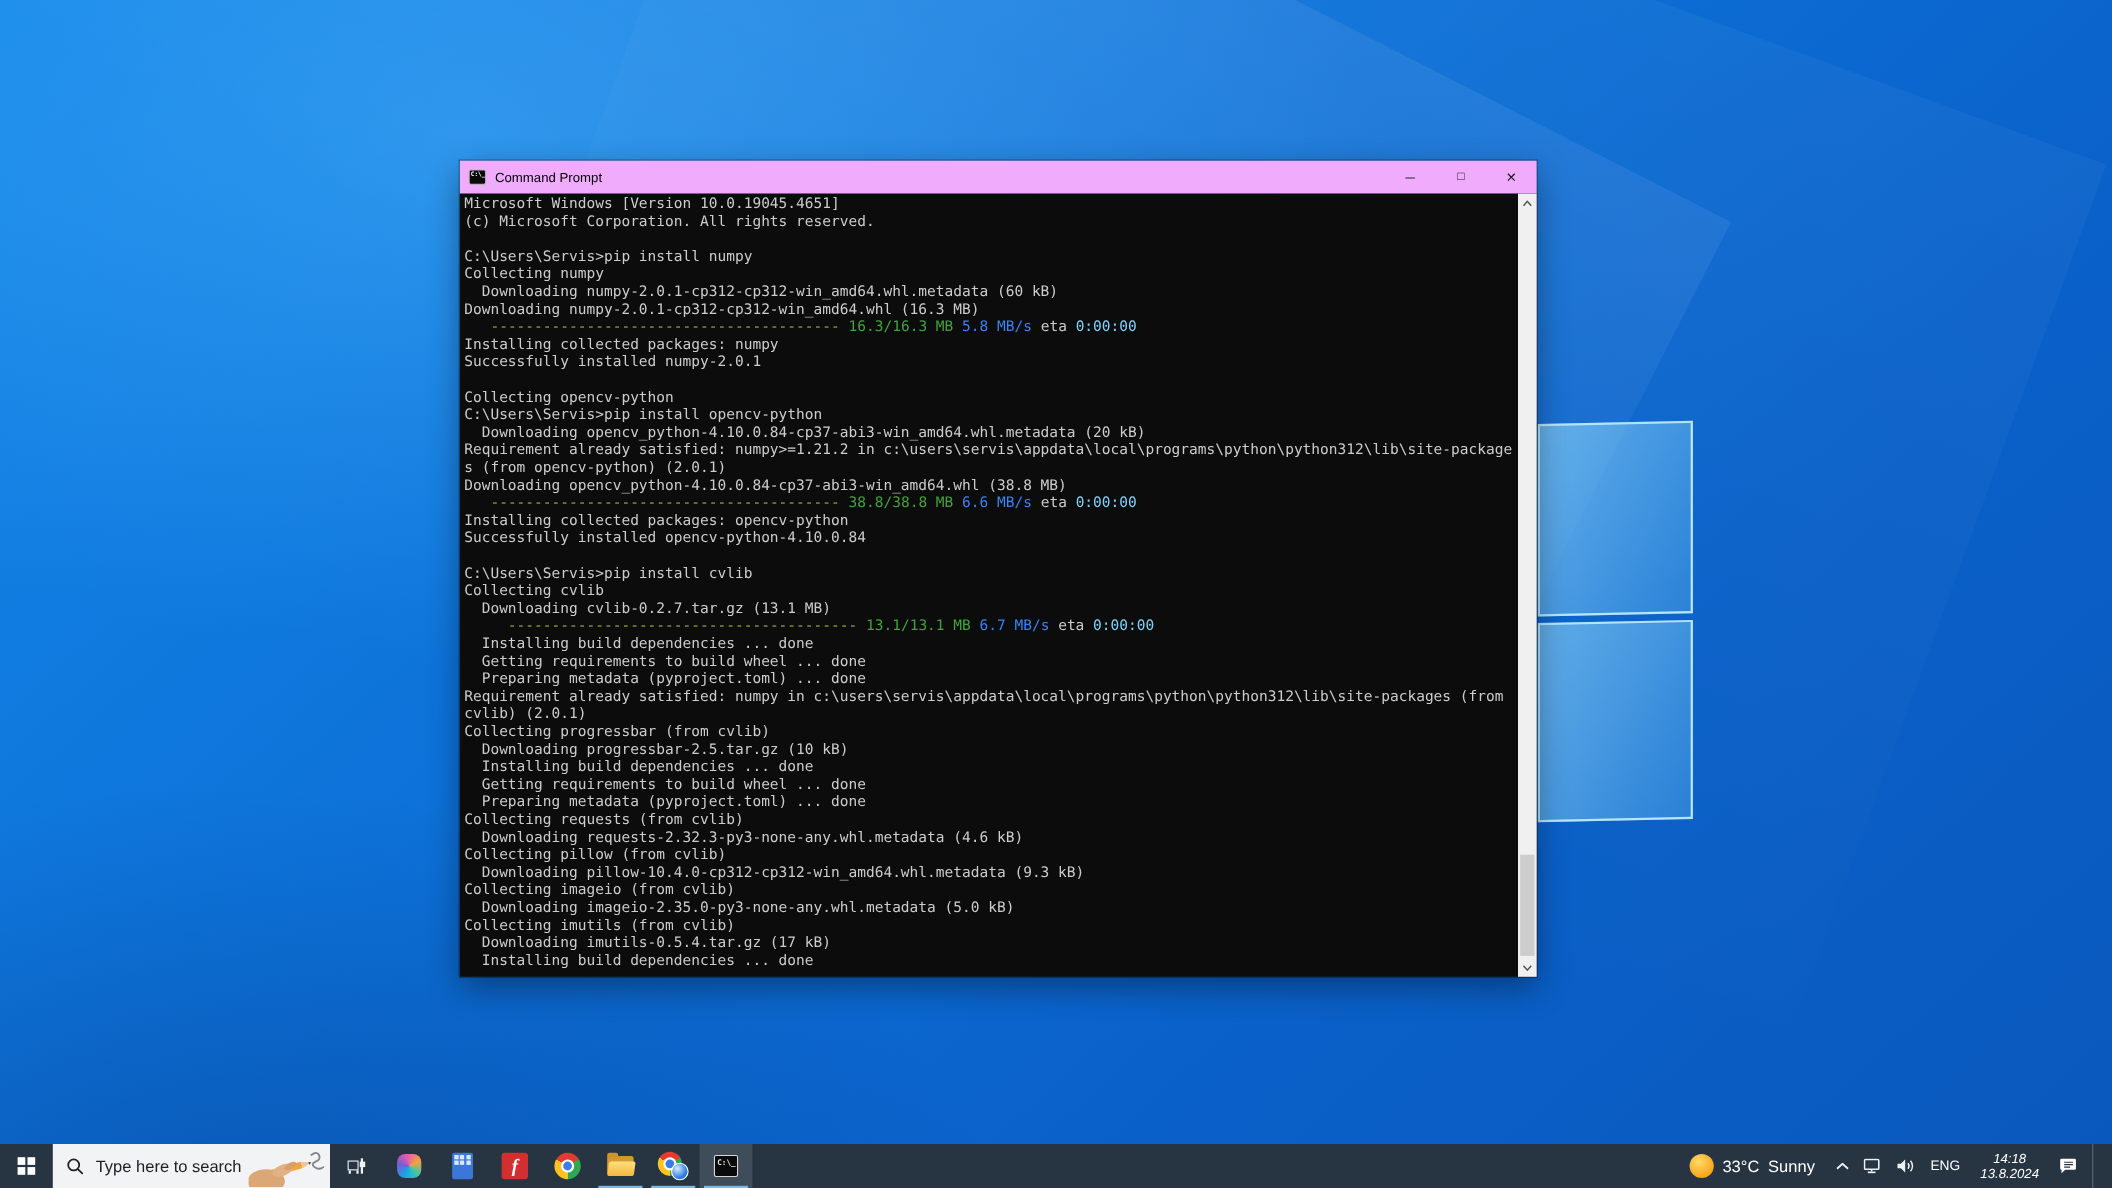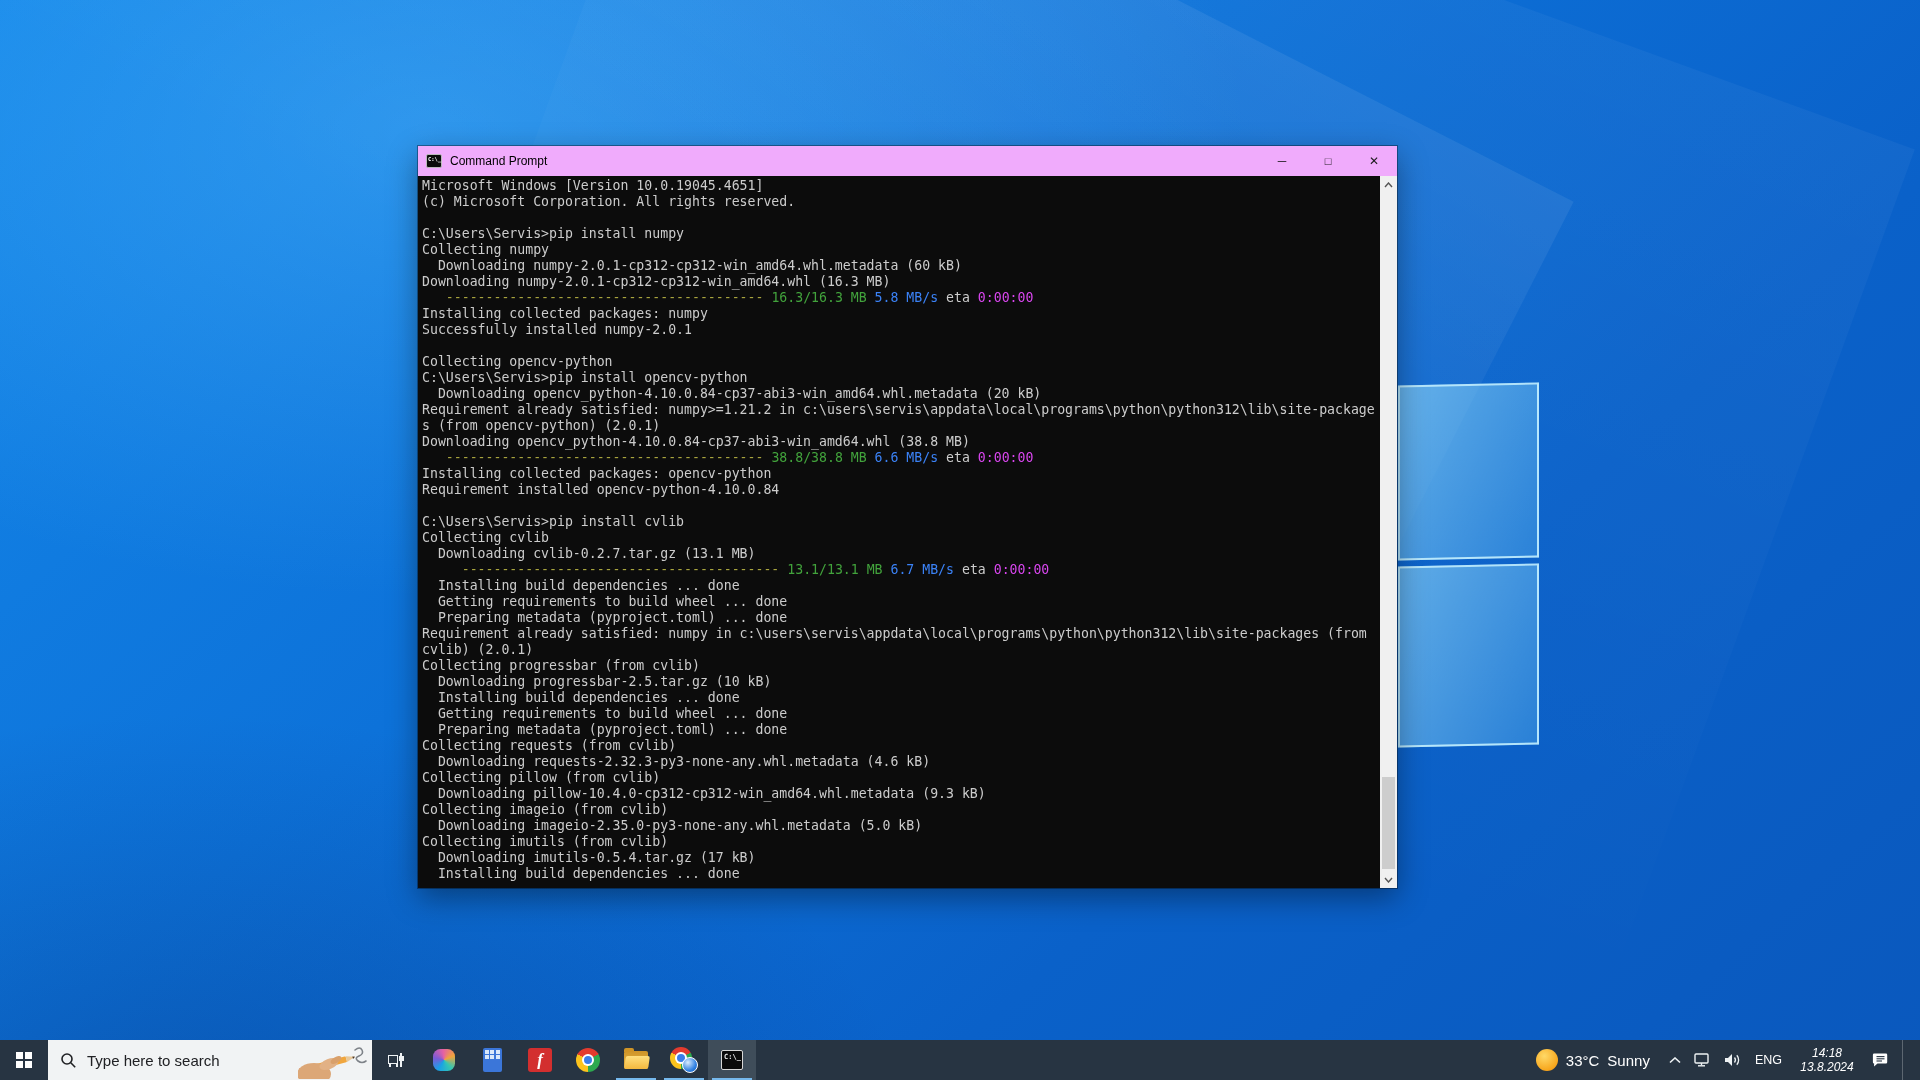--- a/index.html
+++ b/index.html
@@ -37,35 +37,35 @@
     color:#1a1a1a;cursor:default;}
   .ctl.min{font-size:12px;}
   .ctl.max{font-size:11px;}
   .ctl.close{font-size:12px;}
 
   .console{position:absolute;left:0;top:30px;right:0;bottom:0;background:#0c0c0c;}
   .term{position:absolute;left:0;top:0;right:17px;bottom:0;padding:2px 12px 0 4px;overflow:hidden;
     font-family:"DejaVu Sans Mono",monospace;font-size:13.2px;line-height:16px;color:#cccccc;}
   .term-line{white-space:pre;height:16px;}
   .c-fg{color:#cccccc}.c-yellow{color:#a8a43e}.c-green{color:#42a33c}
-  .c-red{color:#3b82f6}.c-cyan{color:#d946ef}
+  .c-red{color:#3b82f6}.c-cyan{color:#7dd3fc}
 
   .scrollbar{position:absolute;right:0;top:0;bottom:0;width:17px;background:#f0f0f0;}
   .sb-btn{position:absolute;left:0;width:17px;height:17px;display:flex;align-items:center;justify-content:center;}
   .sb-up{top:0}.sb-down{bottom:0}
   .sb-thumb{position:absolute;left:2px;right:2px;bottom:19px;height:92px;background:#cdcdcd;}
 
   
   .taskbar{position:absolute;left:0;bottom:0;width:1920px;height:40px;background:#273442;
     display:flex;align-items:stretch;z-index:5;}
   .tb-btn{width:48px;display:flex;align-items:center;justify-content:center;flex:none;}
   .winlogo{display:grid;grid-template-columns:7px 7px;grid-template-rows:7px 7px;gap:2px;}
   .winlogo i{background:#fff;display:block;}
 
-  .searchbox{width:324px;flex:none;background:#f1f3f4;display:flex;align-items:center;
+  .searchbox{width:252px;flex:none;background:#f1f3f4;display:flex;align-items:center;
     padding:0 0 0 12px;box-sizing:border-box;position:relative;overflow:hidden;}
   .search-text{margin-left:10px;font-size:15px;color:#202124;}
   .hand{position:absolute;right:2px;bottom:1px;}
 
   .slot{width:48px;flex:none;display:flex;align-items:center;justify-content:center;position:relative;}
   .slot.open::after{content:'';position:absolute;left:4px;right:4px;bottom:0;height:2px;background:#76b9ed;}
   .slot.active{background:#3f4d5a;}
 
   .tv{position:relative;width:16px;height:14px;}
   .tv .frame{position:absolute;left:0;top:2px;width:10px;height:9px;border:1.6px solid #eef2f4;box-sizing:border-box;}
@@ -152,21 +152,21 @@
         <div class="term-line">Successfully installed numpy-2.0.1</div>
         <div class="term-line"></div>
         <div class="term-line">Collecting opencv-python</div>
         <div class="term-line">C:\Users\Servis&gt;pip install opencv-python</div>
         <div class="term-line">  Downloading opencv_python-4.10.0.84-cp37-abi3-win_amd64.whl.metadata (20 kB)</div>
         <div class="term-line">Requirement already satisfied: numpy&gt;=1.21.2 in c:\users\servis\appdata\local\programs\python\python312\lib\site-package</div>
         <div class="term-line">s (from opencv-python) (2.0.1)</div>
         <div class="term-line">Downloading opencv_python-4.10.0.84-cp37-abi3-win_amd64.whl (38.8 MB)</div>
         <div class="term-line"><span class="c-fg">   </span><span class="c-yellow">----------------------------------------</span><span class="c-fg"> </span><span class="c-green">38.8/38.8 MB</span><span class="c-fg"> </span><span class="c-red">6.6 MB/s</span><span class="c-fg"> eta </span><span class="c-cyan">0:00:00</span></div>
         <div class="term-line">Installing collected packages: opencv-python</div>
-        <div class="term-line">Requirement installed opencv-python-4.10.0.84</div>
+        <div class="term-line">Successfully installed opencv-python-4.10.0.84</div>
         <div class="term-line"></div>
         <div class="term-line">C:\Users\Servis&gt;pip install cvlib</div>
         <div class="term-line">Collecting cvlib</div>
         <div class="term-line">  Downloading cvlib-0.2.7.tar.gz (13.1 MB)</div>
         <div class="term-line"><span class="c-fg">     </span><span class="c-yellow">----------------------------------------</span><span class="c-fg"> </span><span class="c-green">13.1/13.1 MB</span><span class="c-fg"> </span><span class="c-red">6.7 MB/s</span><span class="c-fg"> eta </span><span class="c-cyan">0:00:00</span></div>
         <div class="term-line">  Installing build dependencies ... done</div>
         <div class="term-line">  Getting requirements to build wheel ... done</div>
         <div class="term-line">  Preparing metadata (pyproject.toml) ... done</div>
         <div class="term-line">Requirement already satisfied: numpy in c:\users\servis\appdata\local\programs\python\python312\lib\site-packages (from</div>
         <div class="term-line">cvlib) (2.0.1)</div>

